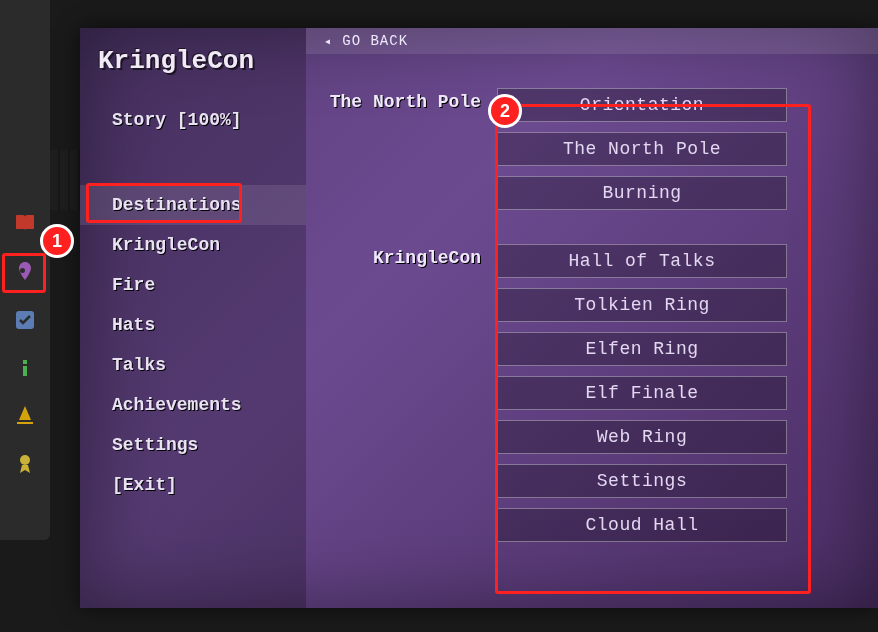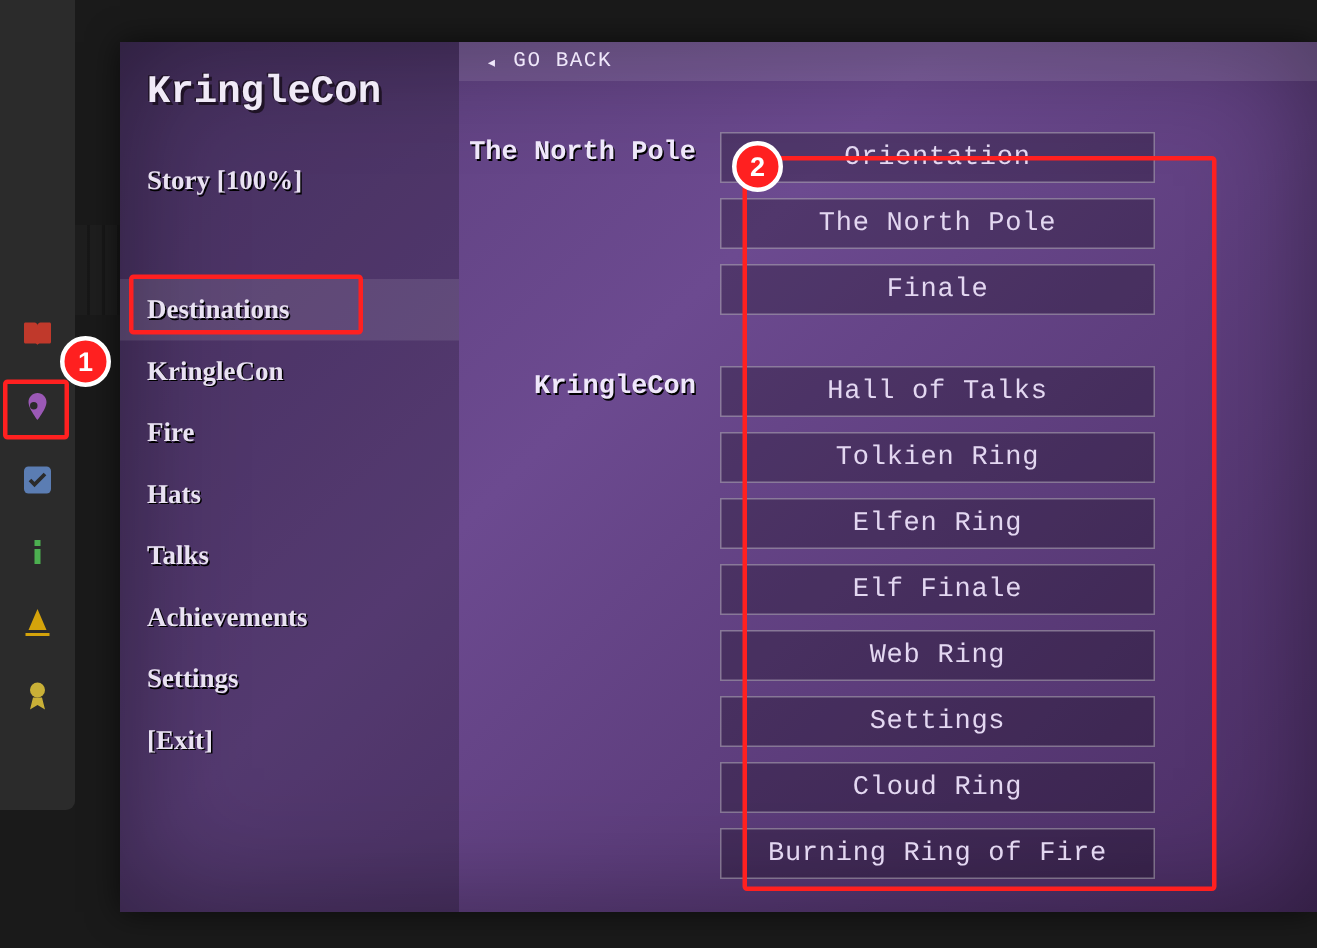--- a/index.html
+++ b/index.html
@@ -67,27 +67,26 @@
     display: flex; flex-direction: column;
   }
   .brand {
     padding: 18px 14px 24px 18px;
     font-size: 26px; font-weight: bold;
     color: #f0eaf7;
     text-shadow: 2px 2px 0 #1f1326, -1px -1px 0 #1f1326;
   }
   .nav { display: flex; flex-direction: column; }
   .nav-item {
-    padding: 10px 18px;
+    padding: 10px 32px;
     color: #e9e2f2;
     font-weight: bold;
     text-shadow: 1px 1px 0 #000;
     cursor: pointer;
     white-space: nowrap;
-    font-family: Liberation Serif, serif;
   }
   .nav-item.active {
     background: rgba(255,255,255,.10);
     margin-top: 45px;
   }
 
   
   .content {
     flex: 1;
     display: flex; flex-direction: column;
@@ -100,21 +99,21 @@
     padding: 0 18px;
     font-size: 14px;
     letter-spacing: 1px;
     color: #efe7fa;
     cursor: pointer;
   }
   .topbar .arrow { margin-right: 10px; font-size: 12px; }
 
   .dest-area {
     flex: 1;
-    padding: 34px 24px 20px 4px;
+    padding: 34px 24px 20px 21px;
     overflow: hidden;
   }
   .dest-group {
     display: flex;
     align-items: flex-start;
     margin-bottom: 34px;
   }
   .group-label {
     width: 170px;
     text-align: right;
@@ -231,35 +230,34 @@
       <span>GO BACK</span>
     </div>
 
     <div class="dest-area">
 
       <div class="dest-group">
         <div class="group-label">The North Pole</div>
         <div class="group-list">
           <button class="dest-btn">Orientation</button>
           <button class="dest-btn">The North Pole</button>
-          <button class="dest-btn">Finale</button>
+          <button class="dest-btn">Burning</button>
         </div>
       </div>
 
       <div class="dest-group">
         <div class="group-label">KringleCon</div>
         <div class="group-list">
           <button class="dest-btn">Hall of Talks</button>
           <button class="dest-btn">Tolkien Ring</button>
           <button class="dest-btn">Elfen Ring</button>
           <button class="dest-btn">Elf Finale</button>
           <button class="dest-btn">Web Ring</button>
           <button class="dest-btn">Settings</button>
-          <button class="dest-btn">Cloud Ring</button>
-          <button class="dest-btn">Burning Ring of Fire</button>
+          <button class="dest-btn">Cloud Hall</button>
         </div>
       </div>
 
     </div>
   </div>
 </div>
 
 <div class="anno-box" style="left:2px; top:253px; width:44px; height:40px;"></div>
 <div class="anno-badge" style="left:40px; top:224px;">1</div>
 

